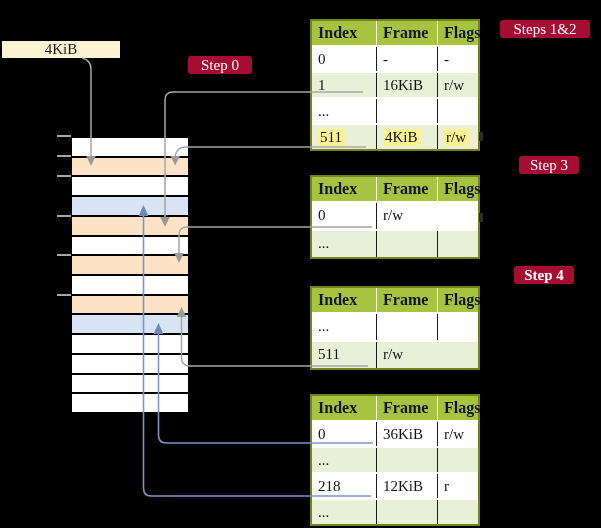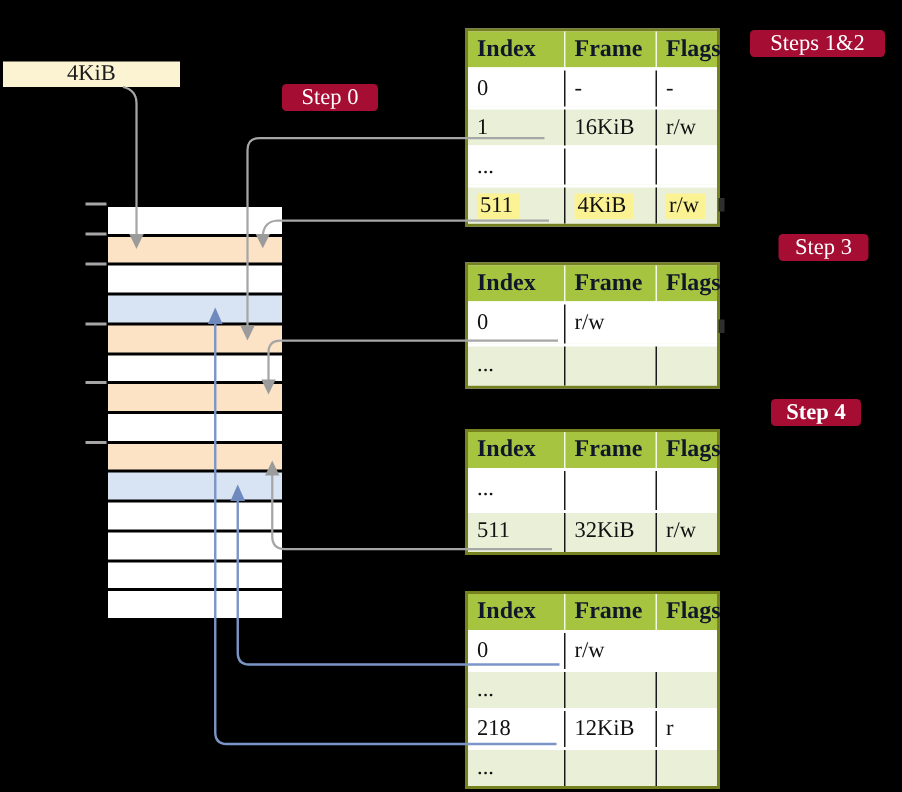--- a/index.html
+++ b/index.html
@@ -149,32 +149,32 @@
         <div class="hc">Frame</div>
         <div class="hc">Flags</div>
       </div>
       <div class="t-row">
         <div class="tc"><span>...</span></div>
         <div class="tc"></div>
         <div class="tc"></div>
       </div>
       <div class="t-row shaded">
         <div class="tc"><span>511</span></div>
-        <div class="tc"><span>32KiB</span></div>
         <div class="tc"><span>r/w</span></div>
       </div>
     </div>
   <div class="ptable" id="ptable-4">
       <div class="t-head">
         <div class="hc">Index</div>
         <div class="hc">Frame</div>
         <div class="hc">Flags</div>
       </div>
       <div class="t-row">
         <div class="tc"><span>0</span></div>
+        <div class="tc"><span>36KiB</span></div>
         <div class="tc"><span>r/w</span></div>
       </div>
       <div class="t-row shaded">
         <div class="tc"><span>...</span></div>
         <div class="tc"></div>
         <div class="tc"></div>
       </div>
       <div class="t-row">
         <div class="tc"><span>218</span></div>
         <div class="tc"><span>12KiB</span></div>

